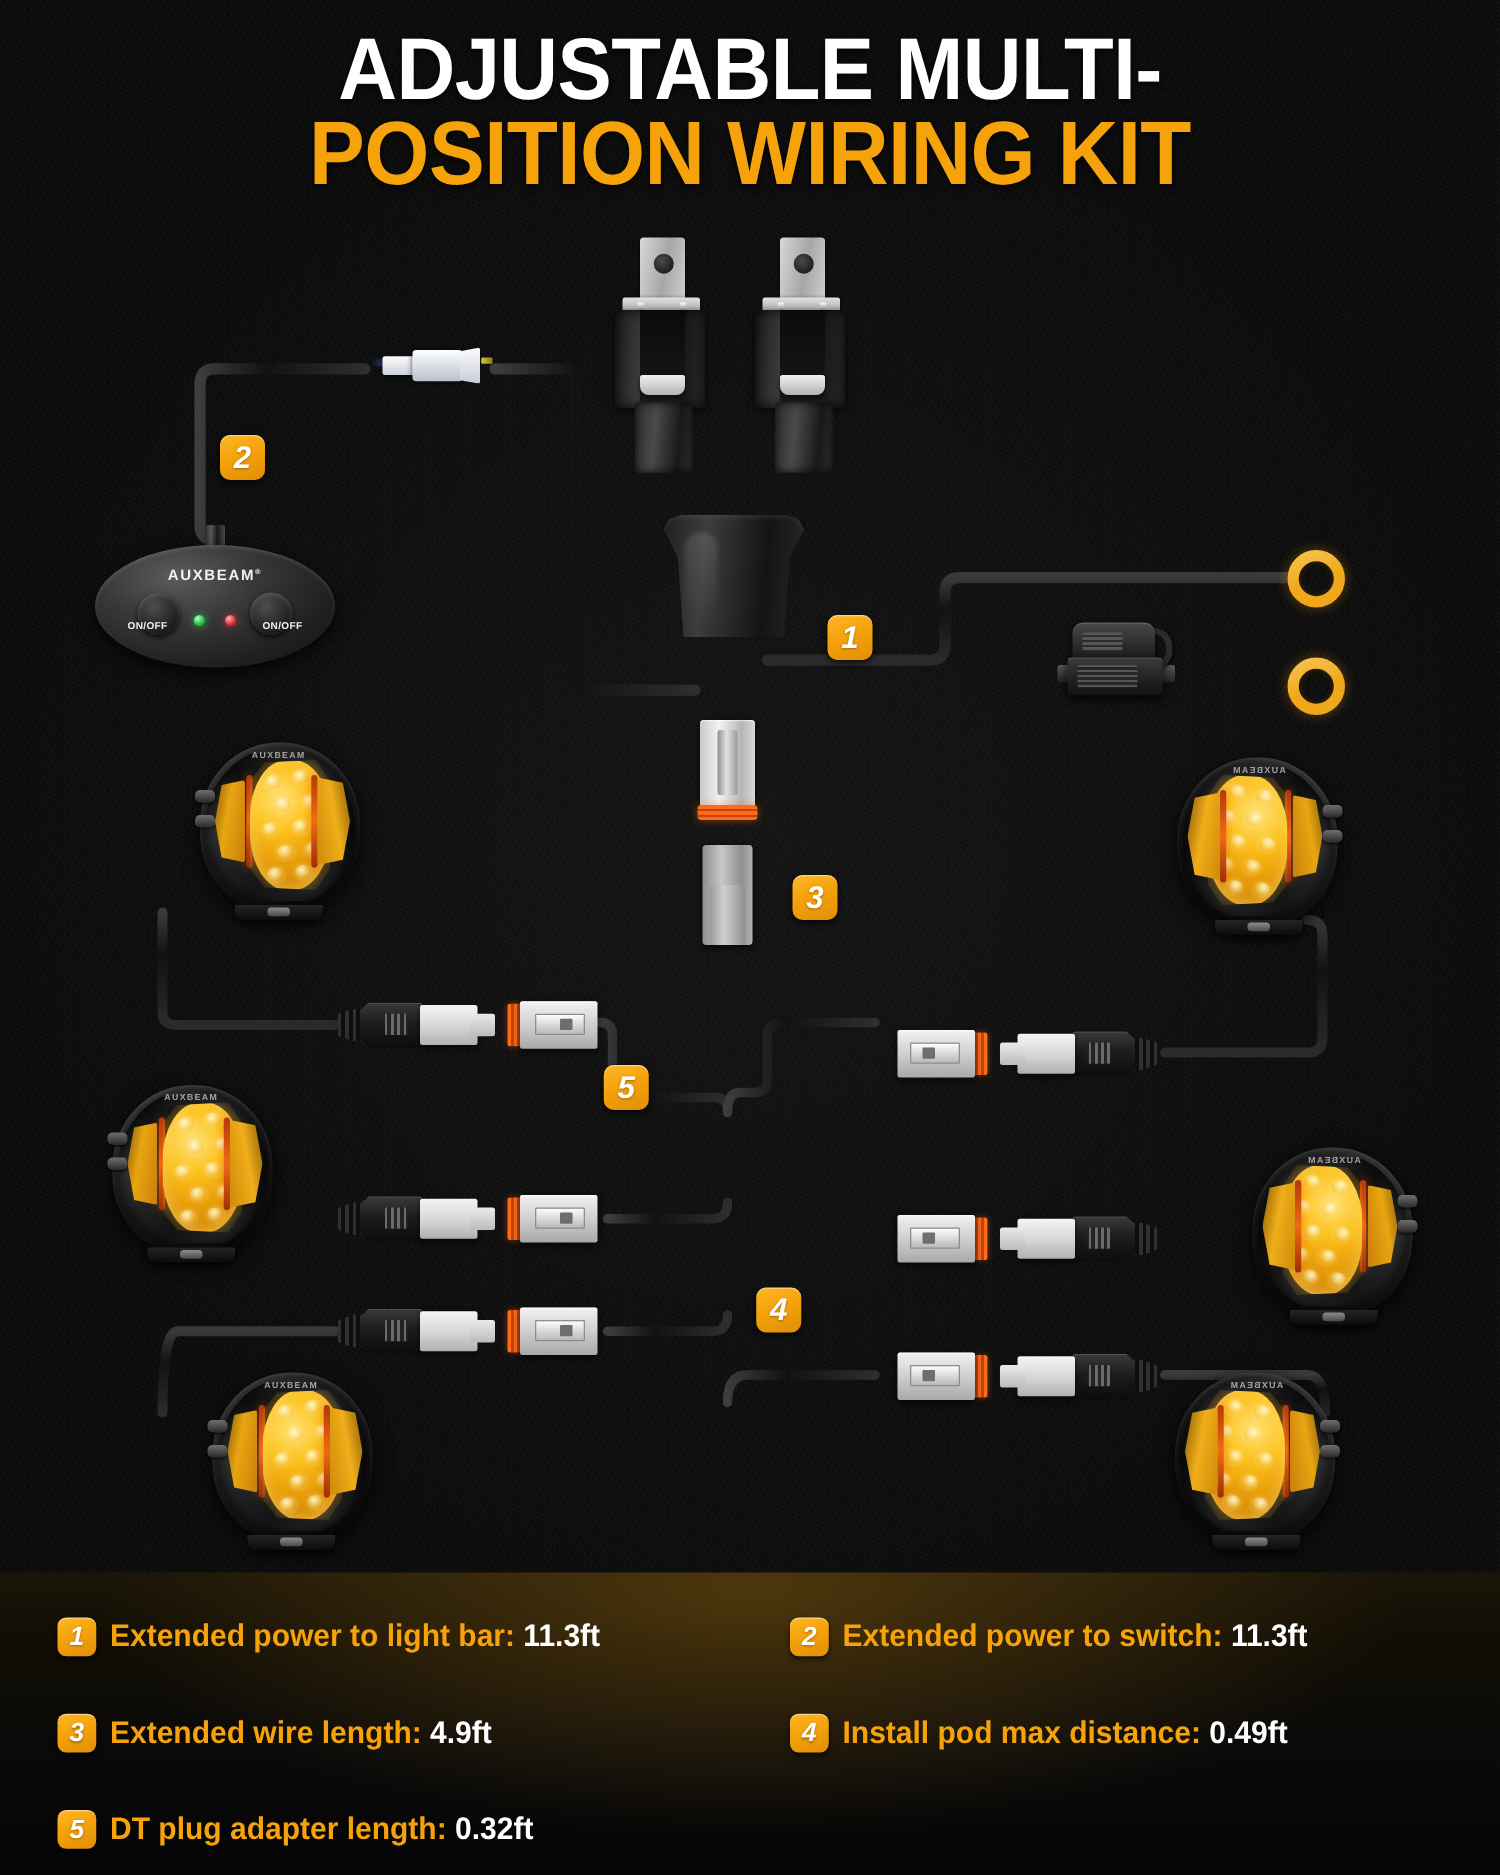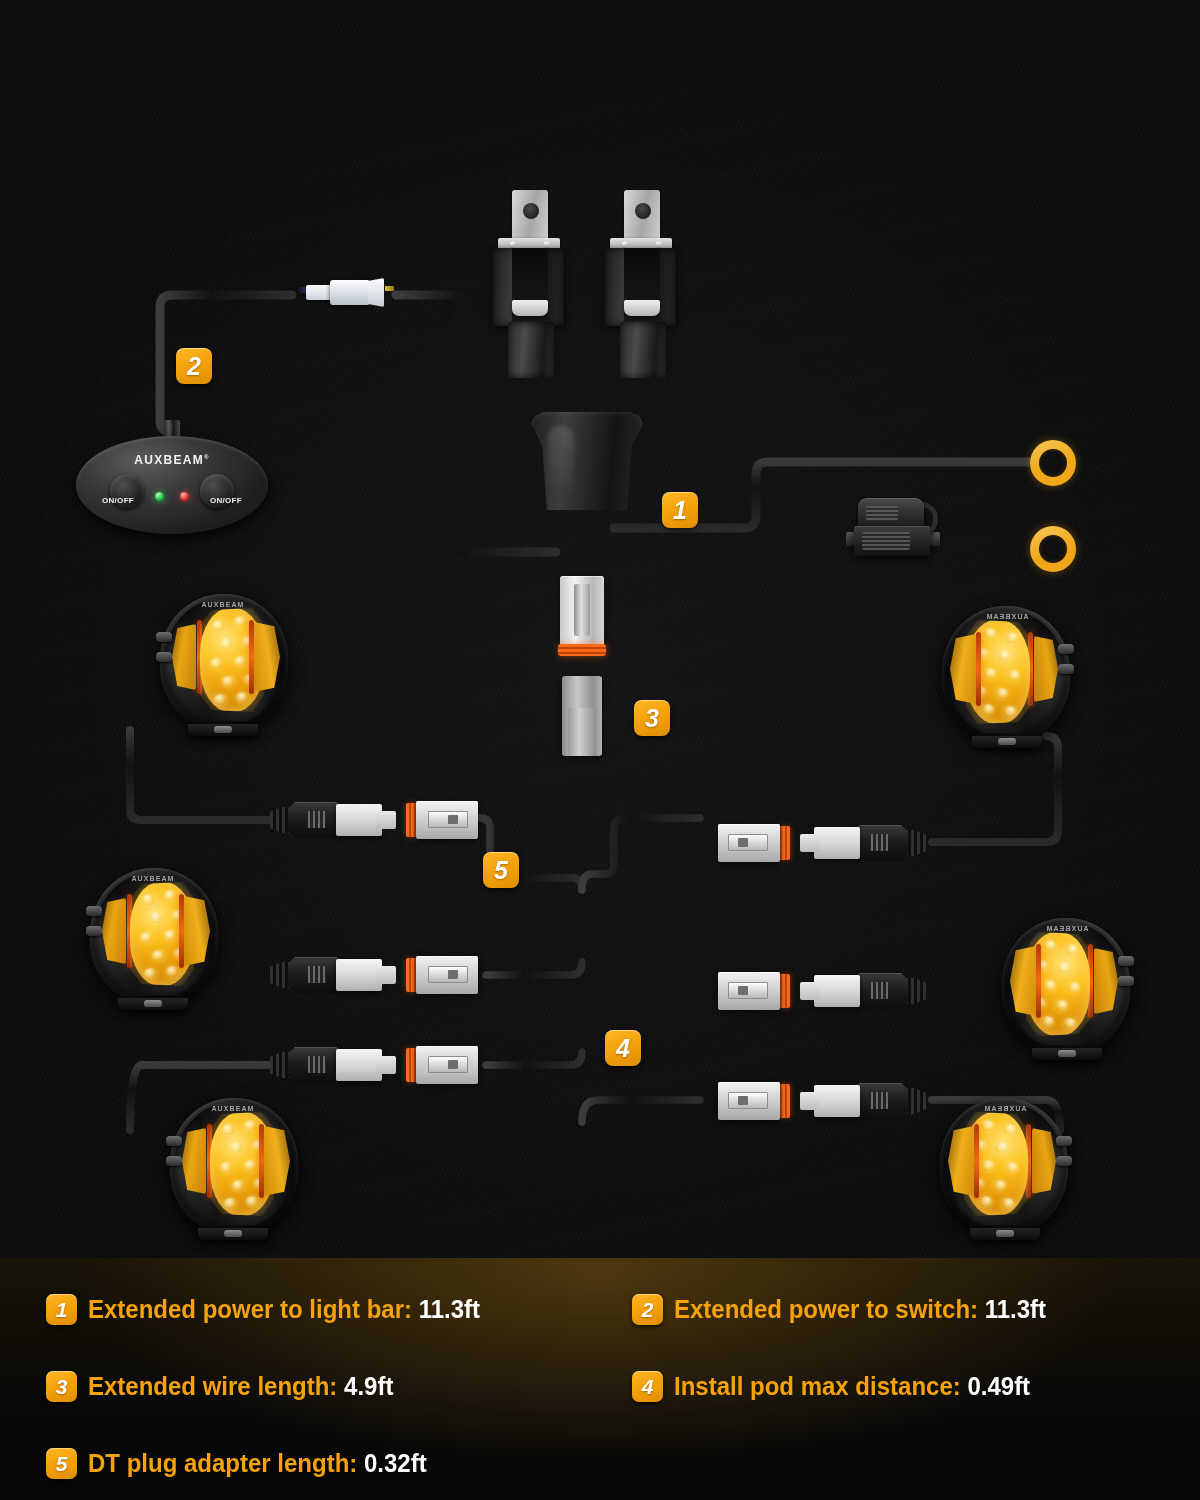--- a/index.html
+++ b/index.html
@@ -448,20 +448,24 @@
   .lgText .val{ color:#ffffff; }
 </style>
 </head>
 <body>
 
 <div id="canvas">
 
   <div id="noise"></div>
   <div id="vignette"></div>
 
+  <div id="title">
+    <span class="t-line t1">ADJUSTABLE MULTI-</span>
+    <span class="t-line t2">POSITION WIRING KIT</span>
+  </div>
 
   <svg id="wires" viewBox="0 0 1200 1500">
     <defs>
       <linearGradient id="wireG" x1="0" y1="0" x2="0" y2="1">
         <stop offset="0%" stop-color="#3a3a3a"></stop>
         <stop offset="38%" stop-color="#121212"></stop>
         <stop offset="100%" stop-color="#2b2b2b"></stop>
       </linearGradient>
       <linearGradient id="wireGv" x1="0" y1="0" x2="1" y2="0">
         <stop offset="0%" stop-color="#3d3d3d"></stop>

